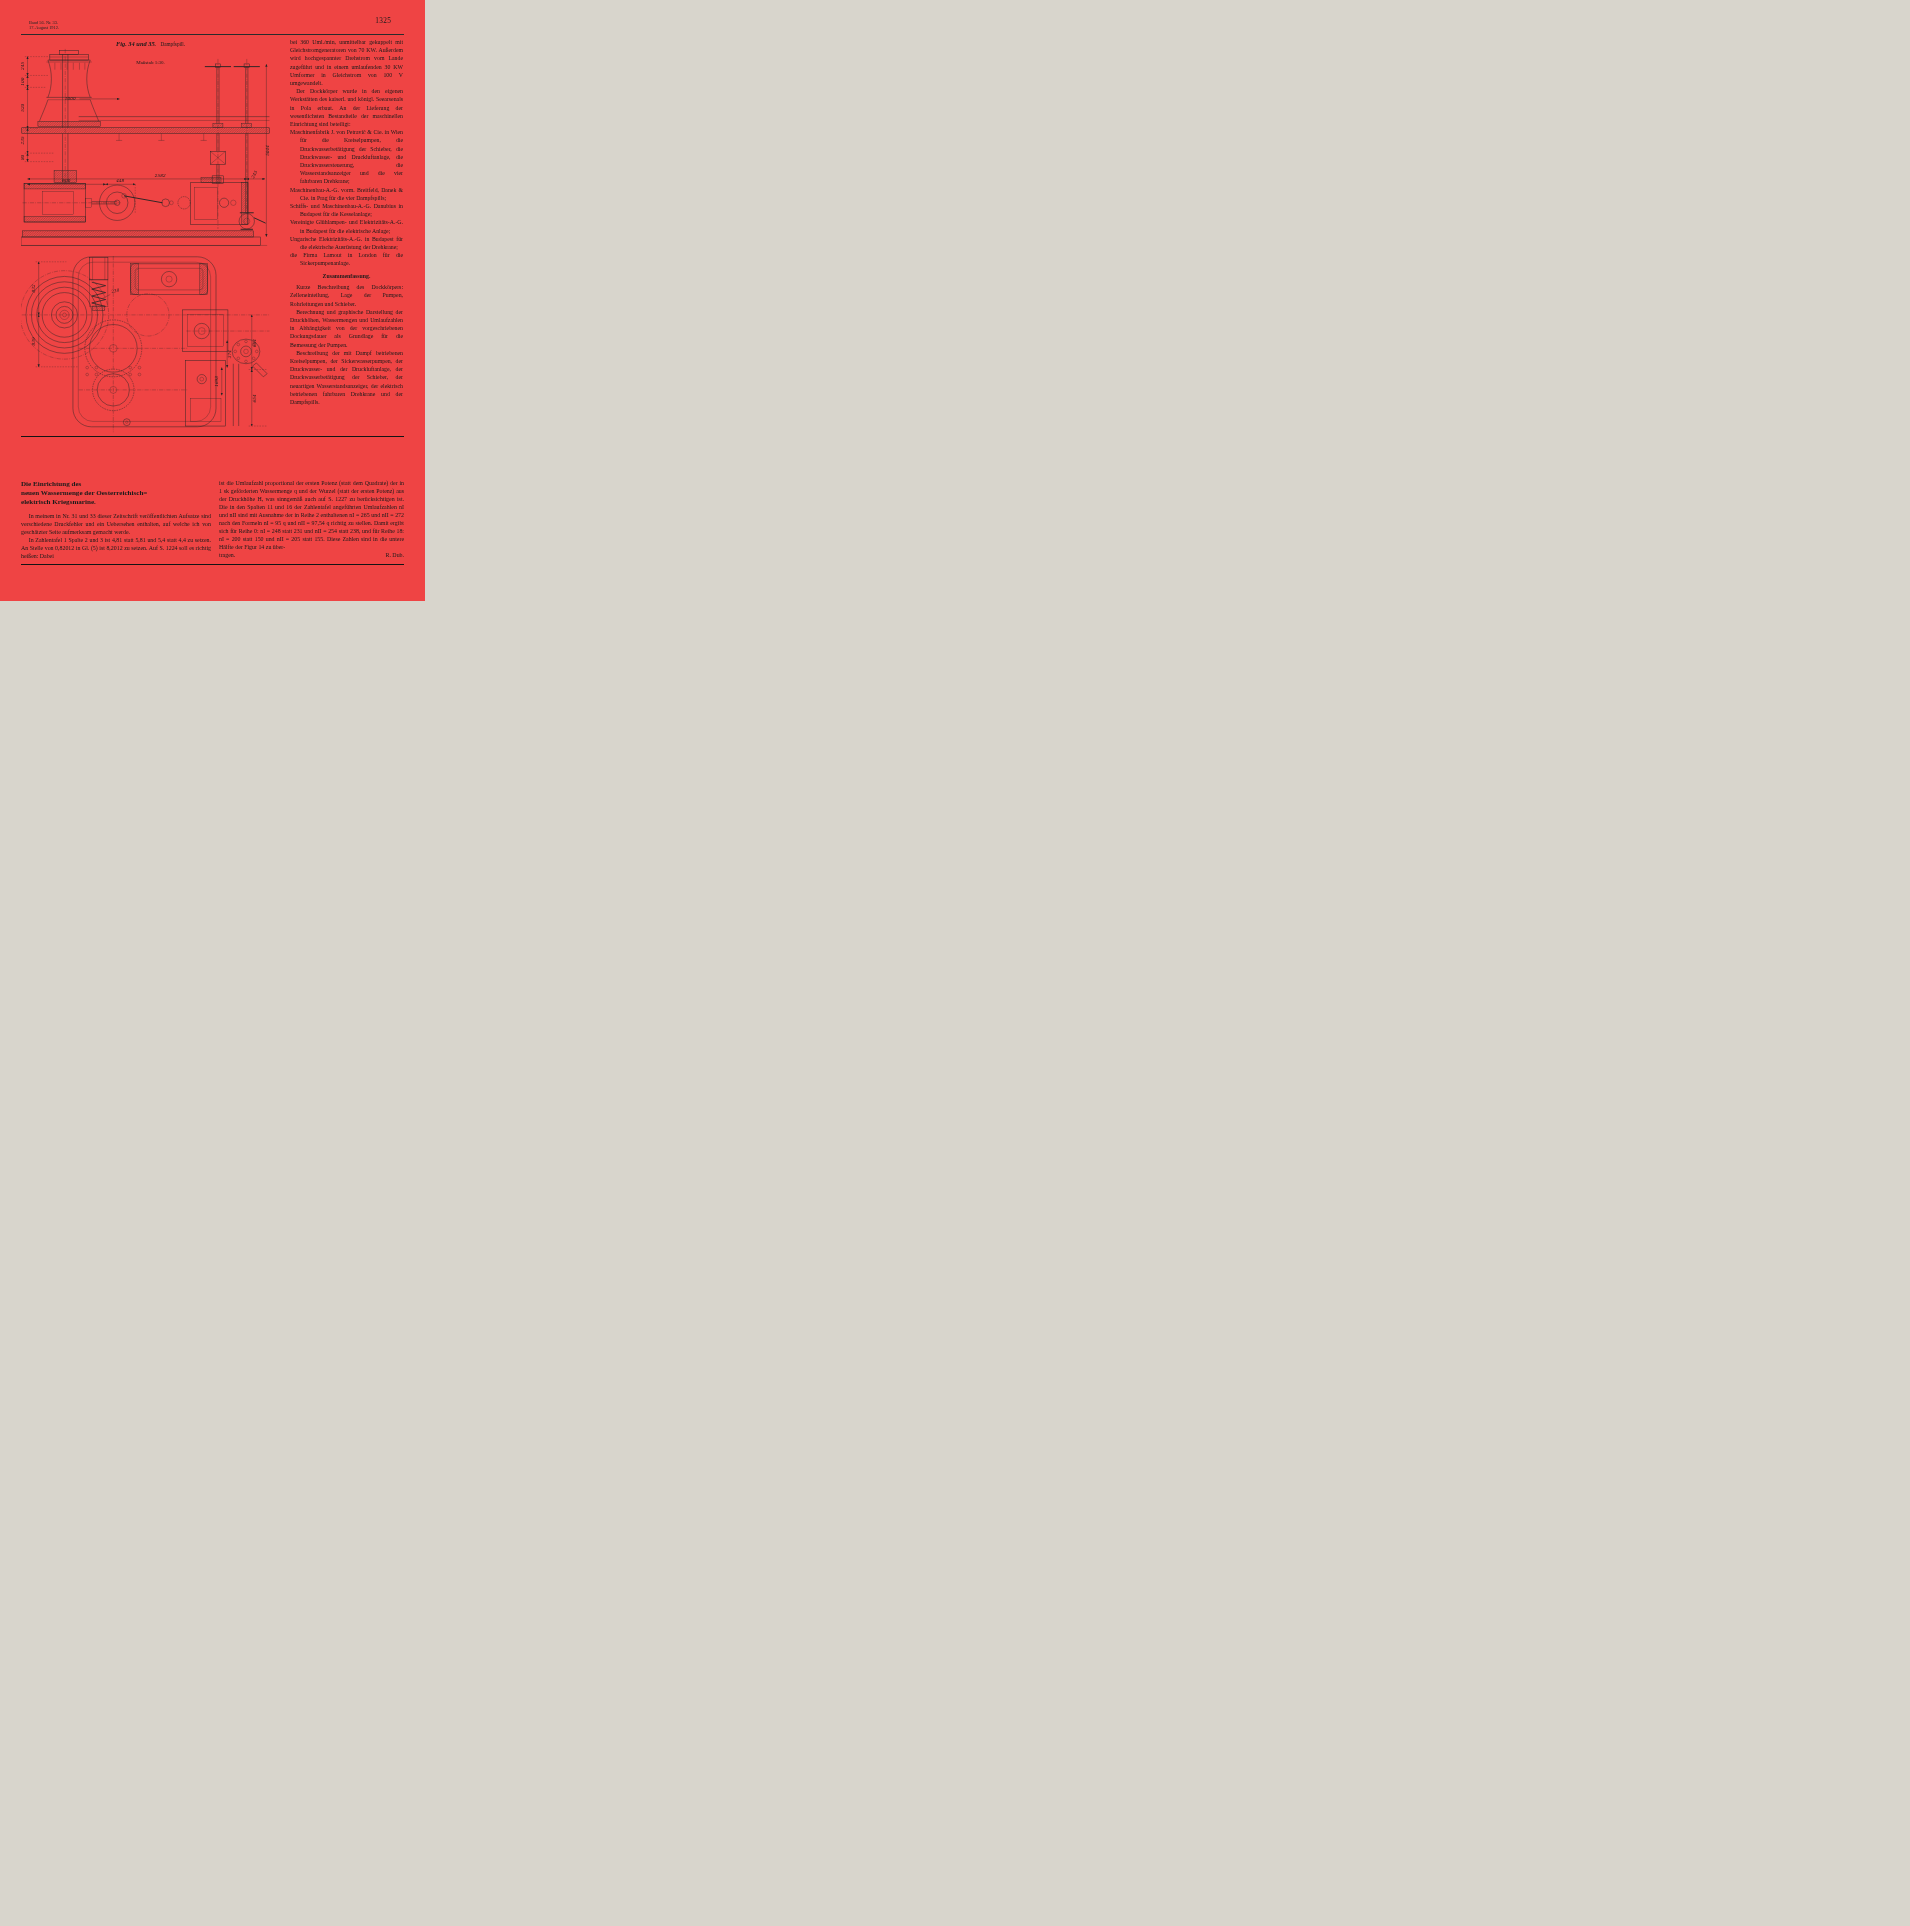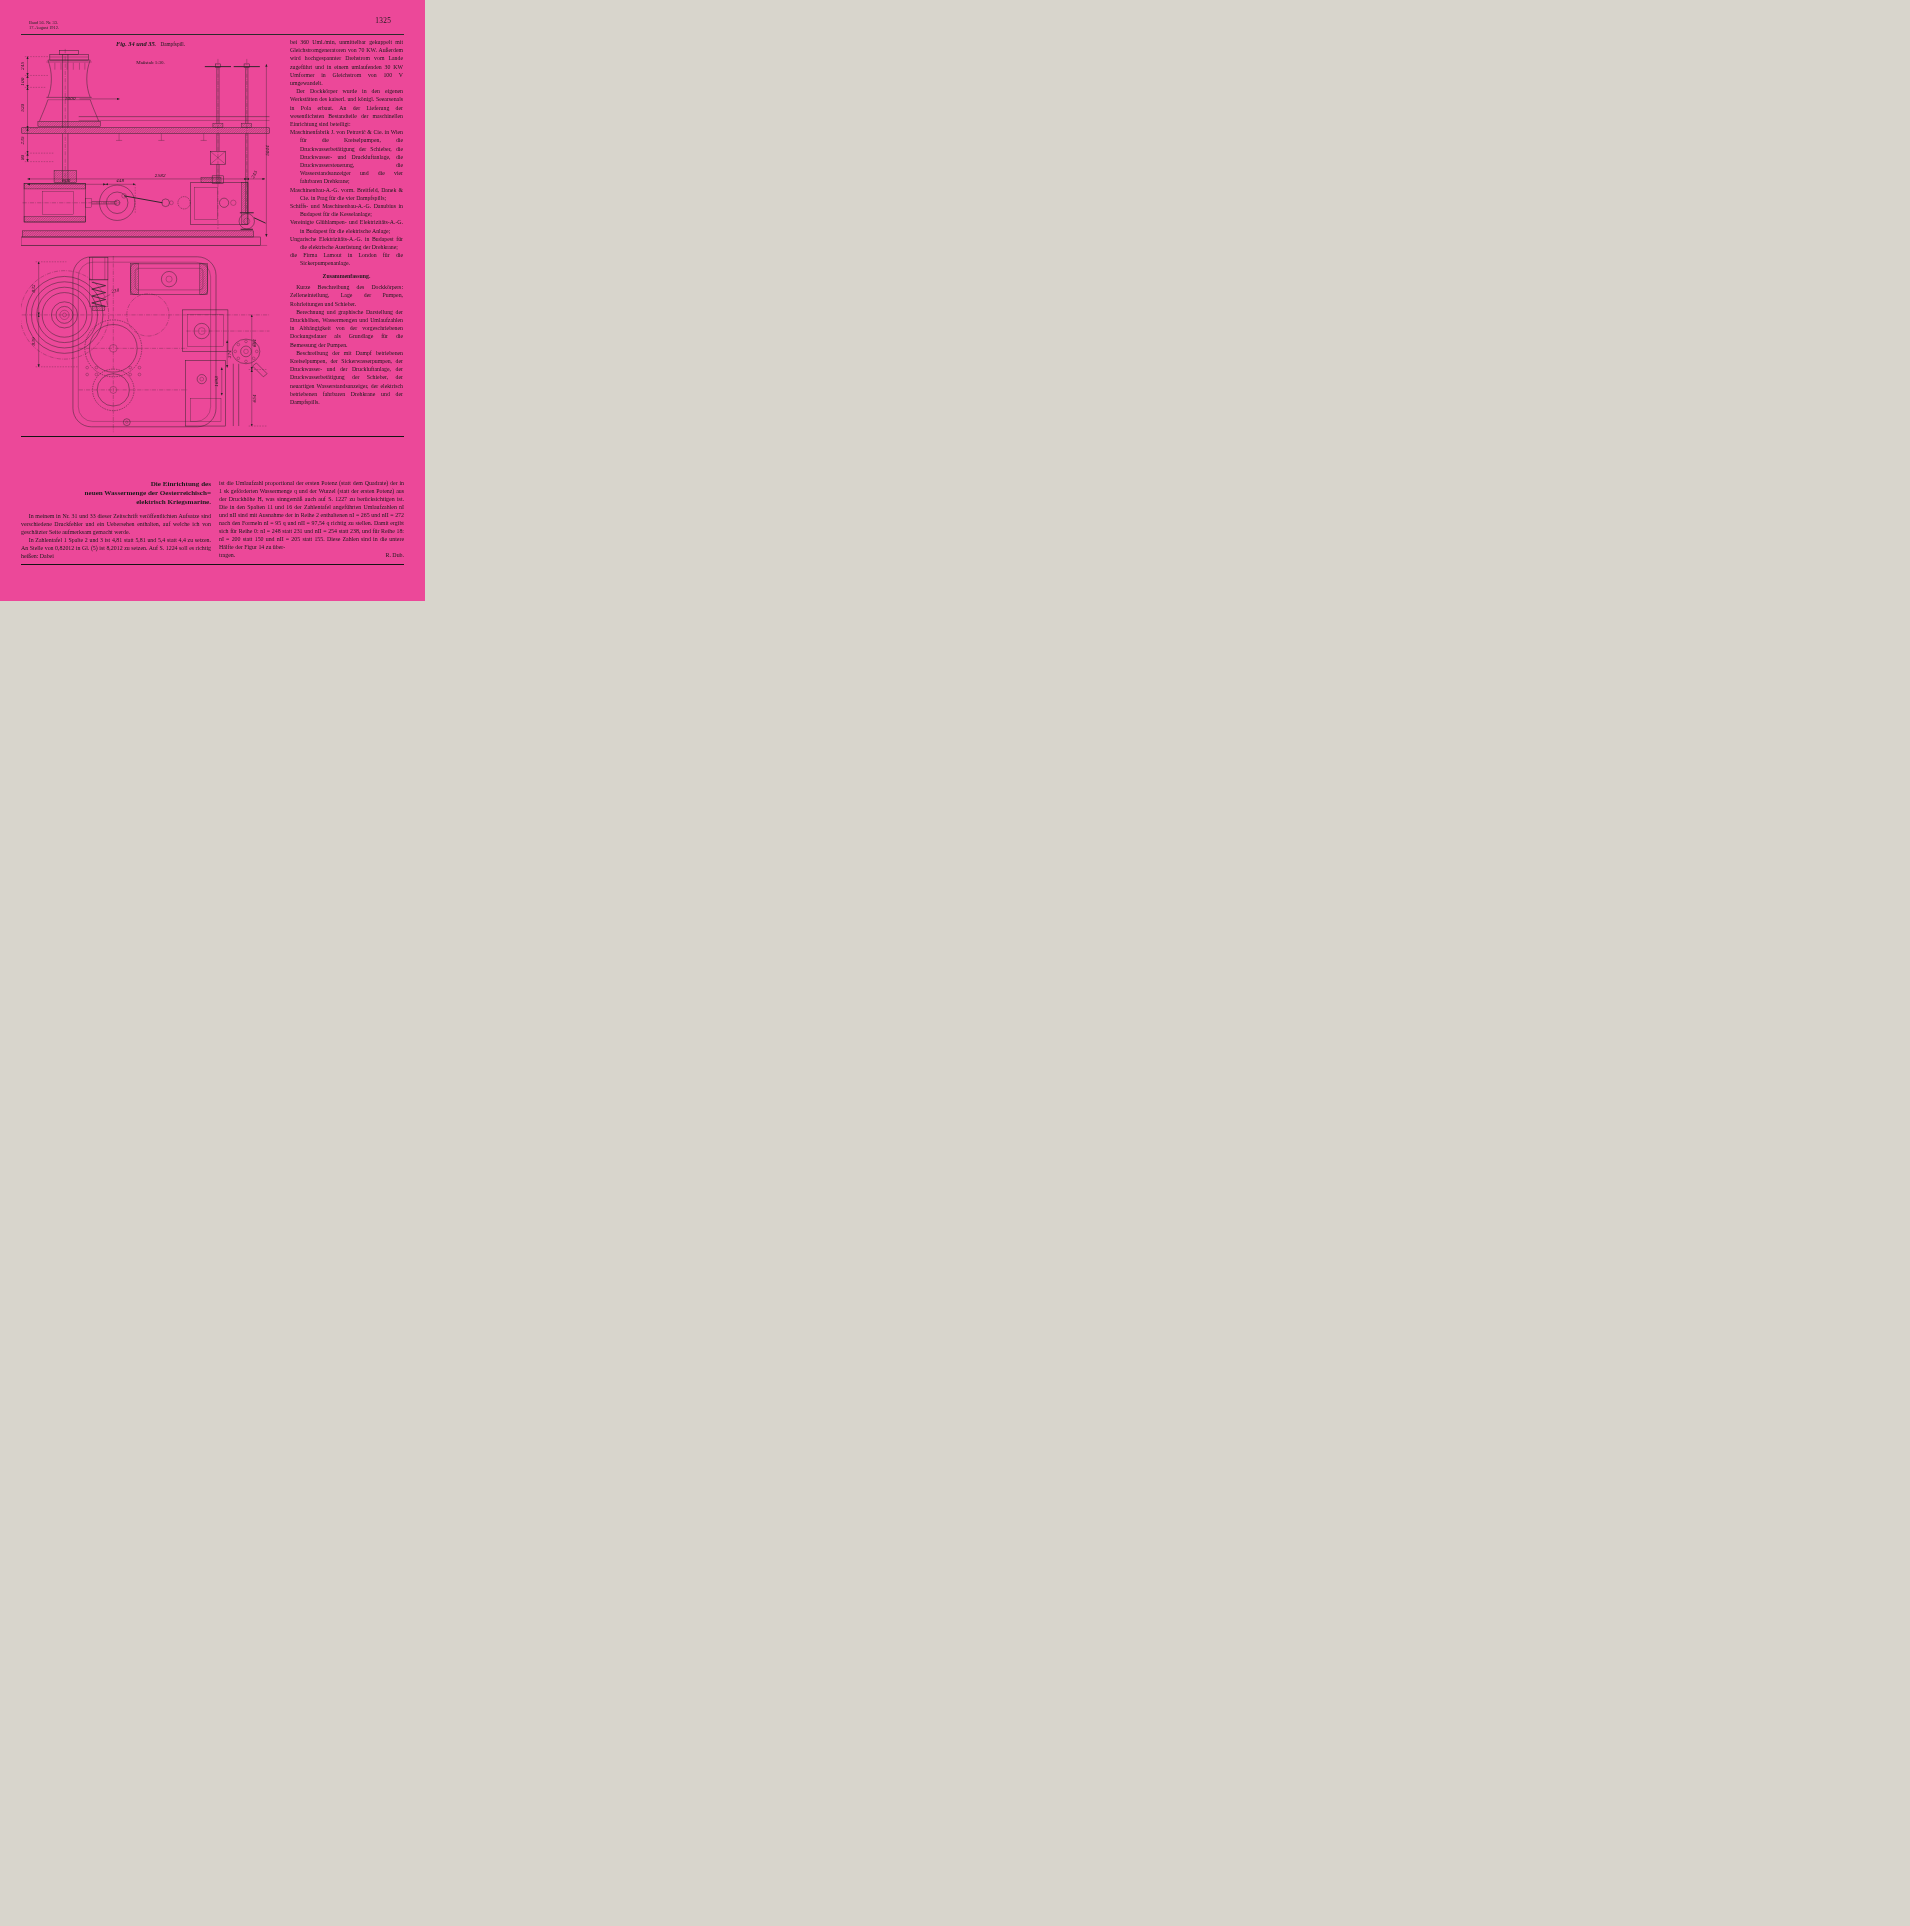--- a/index.html
+++ b/index.html
@@ -1,33 +1,33 @@
 <!DOCTYPE html>
 <html style="font-size:6.2px"><head>
 <meta charset="utf-8">
 <style>
   html,body{margin:0;padding:0;background:#d8d5cc;}
-  .page{position:relative;width:425px;height:601px;background:#ec4899;overflow:hidden;
+  .page{position:relative;width:425px;height:601px;background:#ef4444;overflow:hidden;
         font-family:"Liberation Serif","DejaVu Serif",serif;color:#1b1b1b;}
   .hdr-left{position:absolute;left:29px;top:20px;font-size:4.4px;line-height:5.4px;color:#252525;}
   .pagenum{position:absolute;left:366px;top:16px;width:25.4px;text-align:right;font-size:7.3px;letter-spacing:0.4px;}
   .rule-thin{position:absolute;left:21px;top:34px;width:383px;height:0.6px;background:#2b2b2b;}
   .rule-mid{position:absolute;left:21px;top:436px;width:383px;height:1.2px;background:#141414;}
   .rule-bot{position:absolute;left:21px;top:564px;width:383px;height:1.3px;background:#141414;}
   .figcap{position:absolute;left:89px;top:40px;width:123px;text-align:center;white-space:nowrap;}
   .figcap .script{font-style:italic;font-weight:bold;font-size:6.4px;}
   .figcap .roman{font-size:5.2px;margin-left:2.7px;}
   .figscale{position:absolute;left:89px;top:60px;width:123px;text-align:center;font-size:5px;}
   .rcol{position:absolute;left:290px;top:38px;width:113px;font-size:5.8px;line-height:8.2px;text-align:justify;}
   .rcol p{margin:0;}
   .indent{text-indent:6.2px;}
   .hang{padding-left:10px;text-indent:-10px;}
   .sumhead{text-align:center;font-weight:bold;font-size:5.8px;margin:4.2px 0 3.1px 0;}
   .aleft{position:absolute;left:21px;top:480px;width:190px;}
-  .atitle{text-align:right;font-weight:bold;font-size:7.1px;line-height:8.9px;margin:0 0 5px 0;}
+  .atitle{text-align:left;font-weight:bold;font-size:7.1px;line-height:8.9px;margin:0 0 5px 0;}
   .aleft p,.aright p{font-size:5.9px;line-height:8px;text-align:justify;margin:0;}
   .aright{position:absolute;left:219px;top:479px;width:185px;}
   .p-ind{text-indent:7.7px;}
   .sigrow{display:flex;justify-content:space-between;font-size:5.9px;line-height:8px;}
   svg.draw{position:absolute;}
   .draw line,.draw path,.draw rect,.draw circle,.draw ellipse,.draw polygon{stroke:#242424;fill:none;}
   .draw .ln{stroke-width:1.2;}
   .draw .thin{stroke-width:0.75;}
   .draw .thick{stroke-width:2.4;}
   .draw .cl{stroke-width:0.7;stroke-dasharray:11 3 2 3;}

